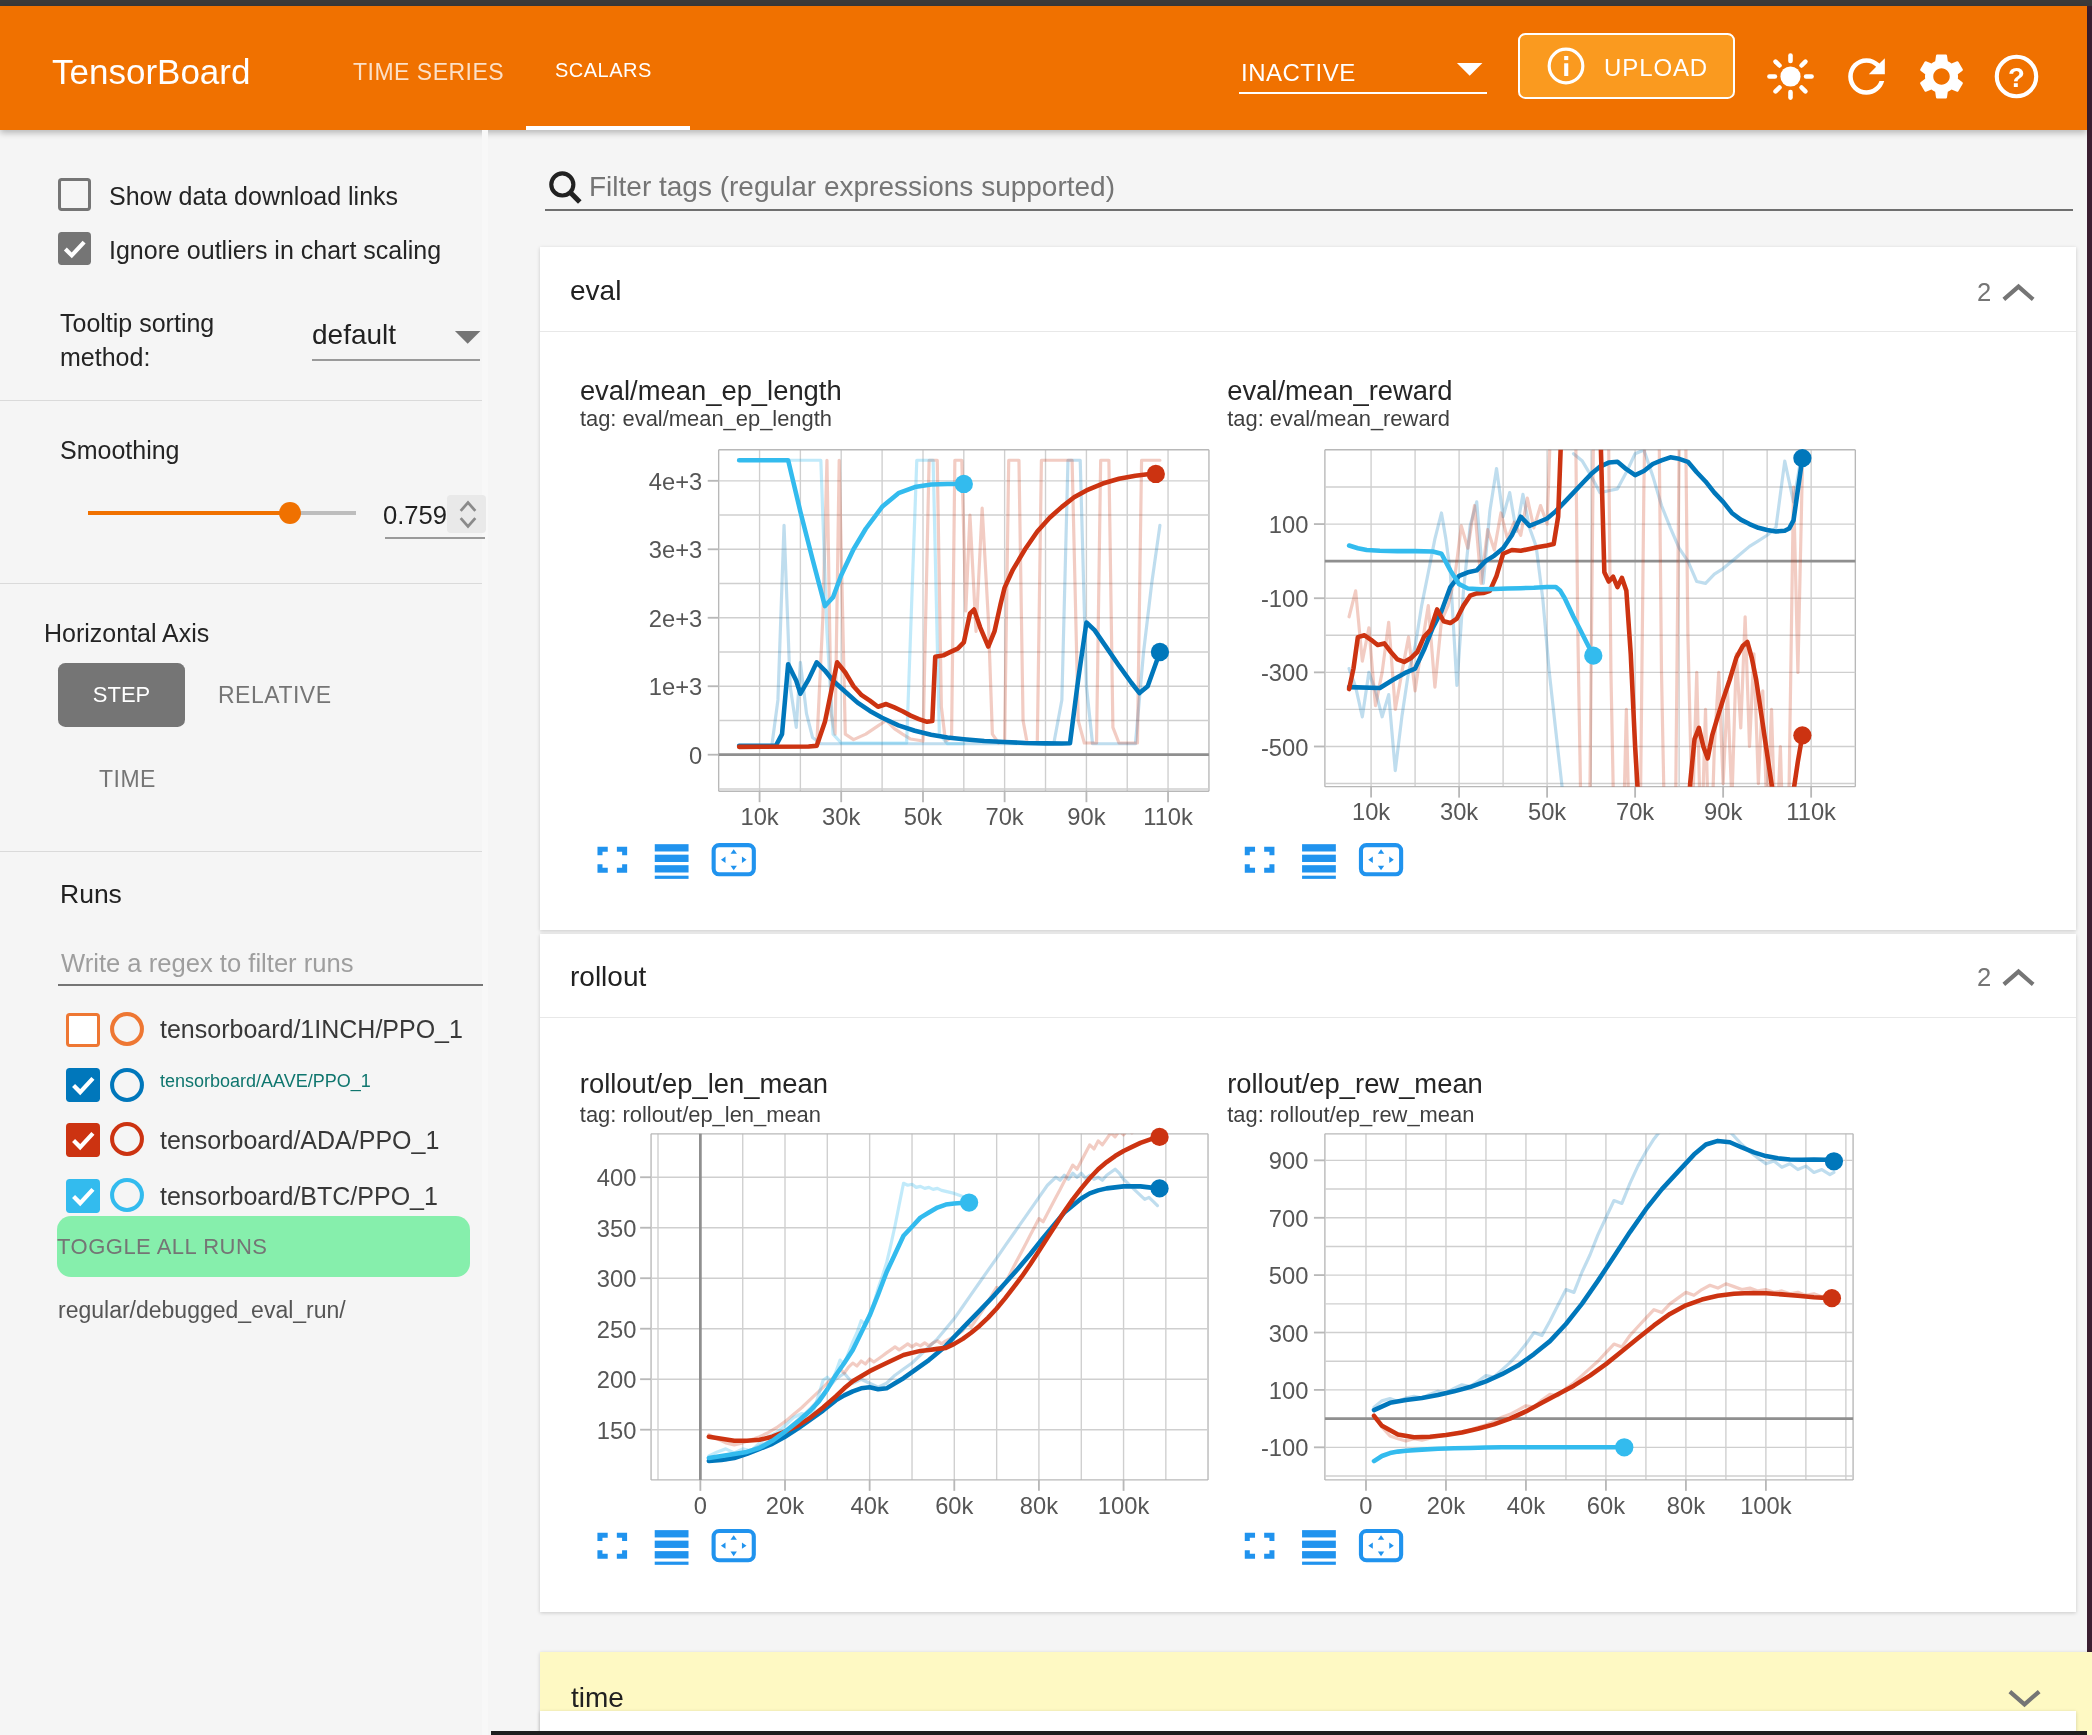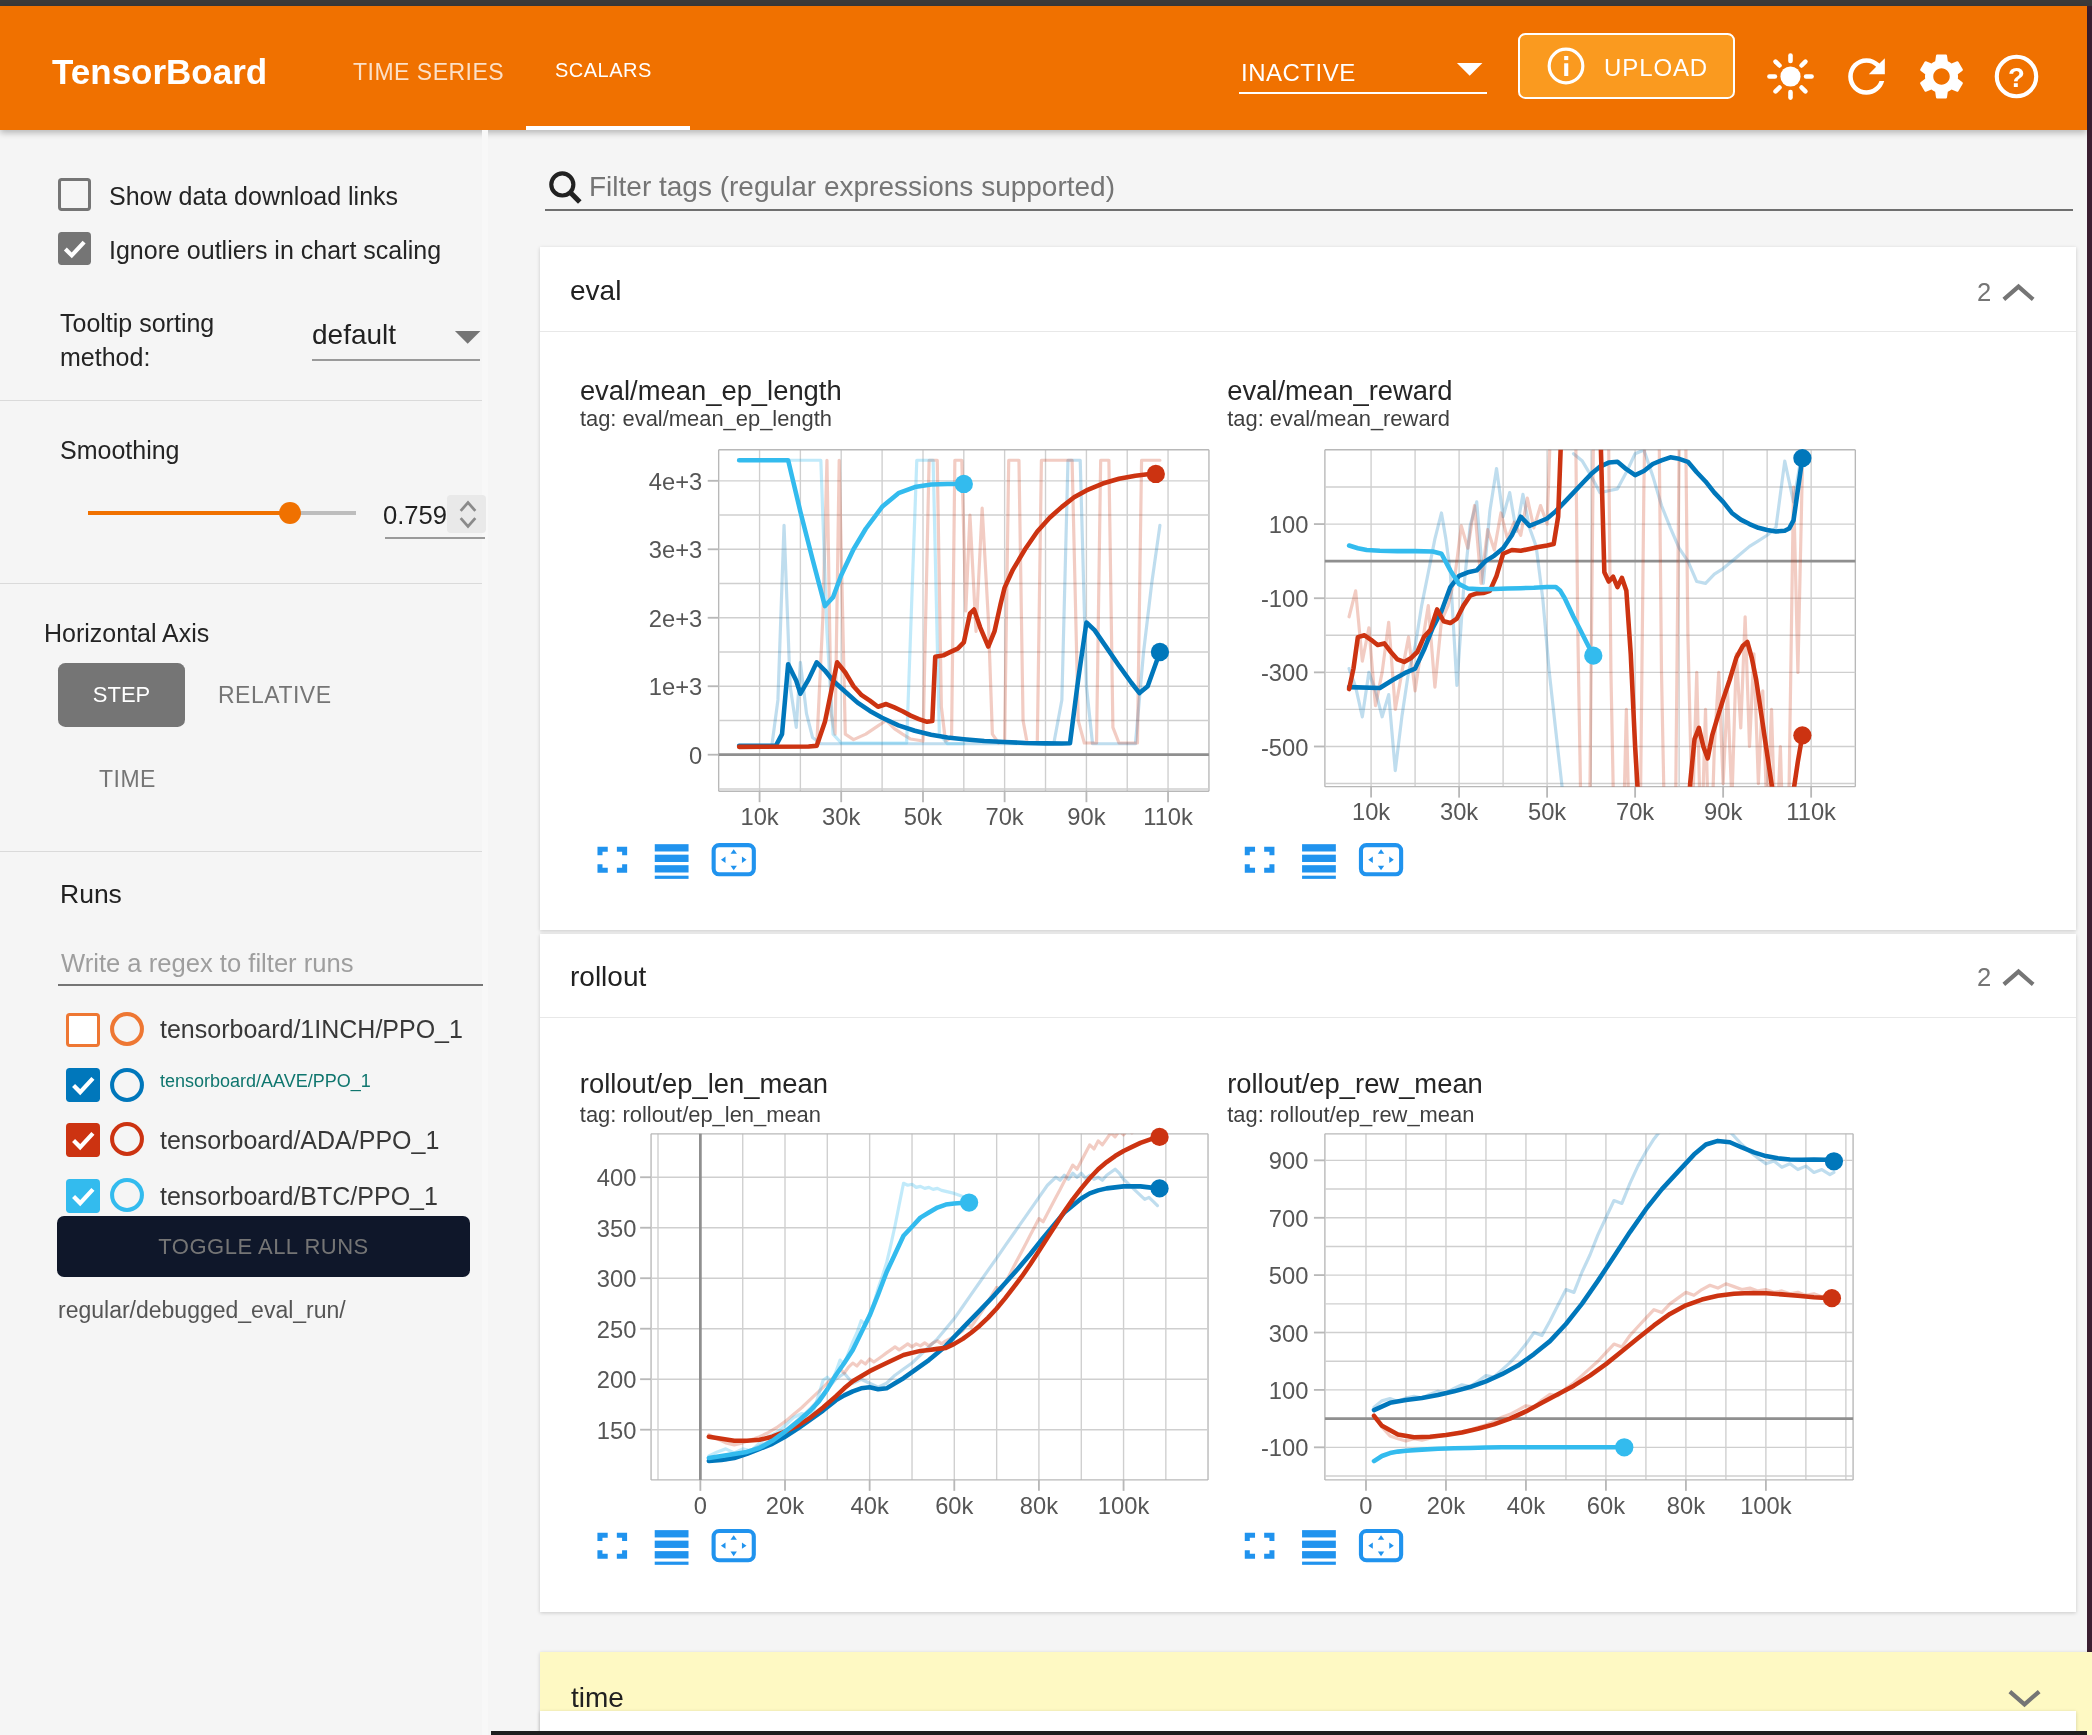--- a/index.html
+++ b/index.html
@@ -4,21 +4,21 @@
 html,body{width:2092px;height:1735px;overflow:hidden;background:#f5f5f5;font-family:"Liberation Sans",sans-serif}
 .abs{position:absolute}
 .lbl{color:#242424;font-size:25px}
 .div{position:absolute;left:0;width:482px;height:1.4px;background:#dadada}
 </style></head>
 <body>
 <div class="abs" style="left:0;top:0;width:2092px;height:5.5px;background:#3a3a3a"></div>
 <div class="abs" style="left:2087px;top:5.5px;width:5.5px;height:1730px;background:#3b1f31"></div>
 
 <div class="abs" style="left:0;top:5.5px;width:2087px;height:124px;background:#f07100;box-shadow:0 2.7px 6.4px rgba(0,0,0,0.25)">
-  <div class="abs" style="left:52px;top:46px;font-size:35px;font-weight:bold;color:#fff">TensorBoard</div>
+  <div class="abs" style="left:52px;top:46px;font-size:35px;font-weight:normal;color:#fff">TensorBoard</div>
   <div class="abs" style="left:353px;top:53px;font-size:23px;letter-spacing:0.5px;color:rgba(255,255,255,0.78)">TIME SERIES</div>
   <div class="abs" style="left:555px;top:53px;font-size:20px;letter-spacing:0.5px;color:#fff">SCALARS</div>
   <div class="abs" style="left:526px;top:120px;width:164px;height:4.6px;background:#fff"></div>
   <div class="abs" style="left:1241px;top:53px;font-size:24px;letter-spacing:0.5px;color:#fff">INACTIVE</div>
   <svg width="27.4" height="14.6" viewBox="0 0 30 16" style="position:absolute;left:1456px;top:56px">
       <path d="M1 1L15 15L29 1Z" fill="#fff"></path>
     </svg>
   <div class="abs" style="left:1239px;top:86px;width:248px;height:2.3px;background:#fff"></div>
   <div class="abs" style="left:1518px;top:27.4px;width:217px;height:66px;background:#fa9a1f;border:2.3px solid #fff;border-radius:7.3px">
     <svg width="40" height="40" viewBox="0 0 44 44" style="position:absolute;left:25.6px;top:11px">
@@ -108,21 +108,21 @@
       <circle cx="21" cy="21" r="16.5" fill="none" stroke="#cc3311" stroke-width="4.5"></circle>
     </svg>
   <div class="abs" style="left:160px;top:996px;font-size:25px;color:#383838">tensorboard/ADA/PPO_1</div>
   <div class="abs" style="left:66px;top:1049px;width:34px;height:34px;background:#33bbee;border-radius:3.7px"><svg width="34" height="34" viewBox="0 0 36 36">
         <path d="M8 18.5L15 25.5L28.5 11" fill="none" stroke="#fff" stroke-width="4.5"></path>
       </svg></div>
   <svg width="38" height="38" viewBox="0 0 42 42" style="position:absolute;left:108px;top:1046px">
       <circle cx="21" cy="21" r="16.5" fill="none" stroke="#33bbee" stroke-width="4.5"></circle>
     </svg>
   <div class="abs" style="left:160px;top:1052px;font-size:25px;color:#383838">tensorboard/BTC/PPO_1</div>
-  <div class="abs" style="left:57px;top:1086px;width:413px;height:61px;background:#0f172a;border-radius:7px;color:#757575;font-size:22px;letter-spacing:0.5px;text-align:center;line-height:61px">TOGGLE ALL RUNS</div>
+  <div class="abs" style="left:57px;top:1086px;width:413px;height:61px;background:#86efac;border-radius:14px;color:#757575;font-size:22px;letter-spacing:0.5px;line-height:61px">TOGGLE ALL RUNS</div>
   <div class="abs" style="left:58px;top:1167px;font-size:23px;color:#555">regular/debugged_eval_run/</div>
 </div>
 
 <svg width="46" height="46" viewBox="0 0 50 50" style="position:absolute;left:543px;top:167px">
   <circle cx="21" cy="19" r="12" fill="none" stroke="#212121" stroke-width="4.5"></circle>
   <line x1="30" y1="28" x2="40" y2="38" stroke="#212121" stroke-width="5.5"></line>
 </svg>
 <div class="abs" style="left:589px;top:171px;font-size:28px;color:#757575">Filter tags (regular expressions supported)</div>
 <div class="abs" style="left:545px;top:209px;width:1528px;height:1.8px;background:#6f6f6f"></div>
 

